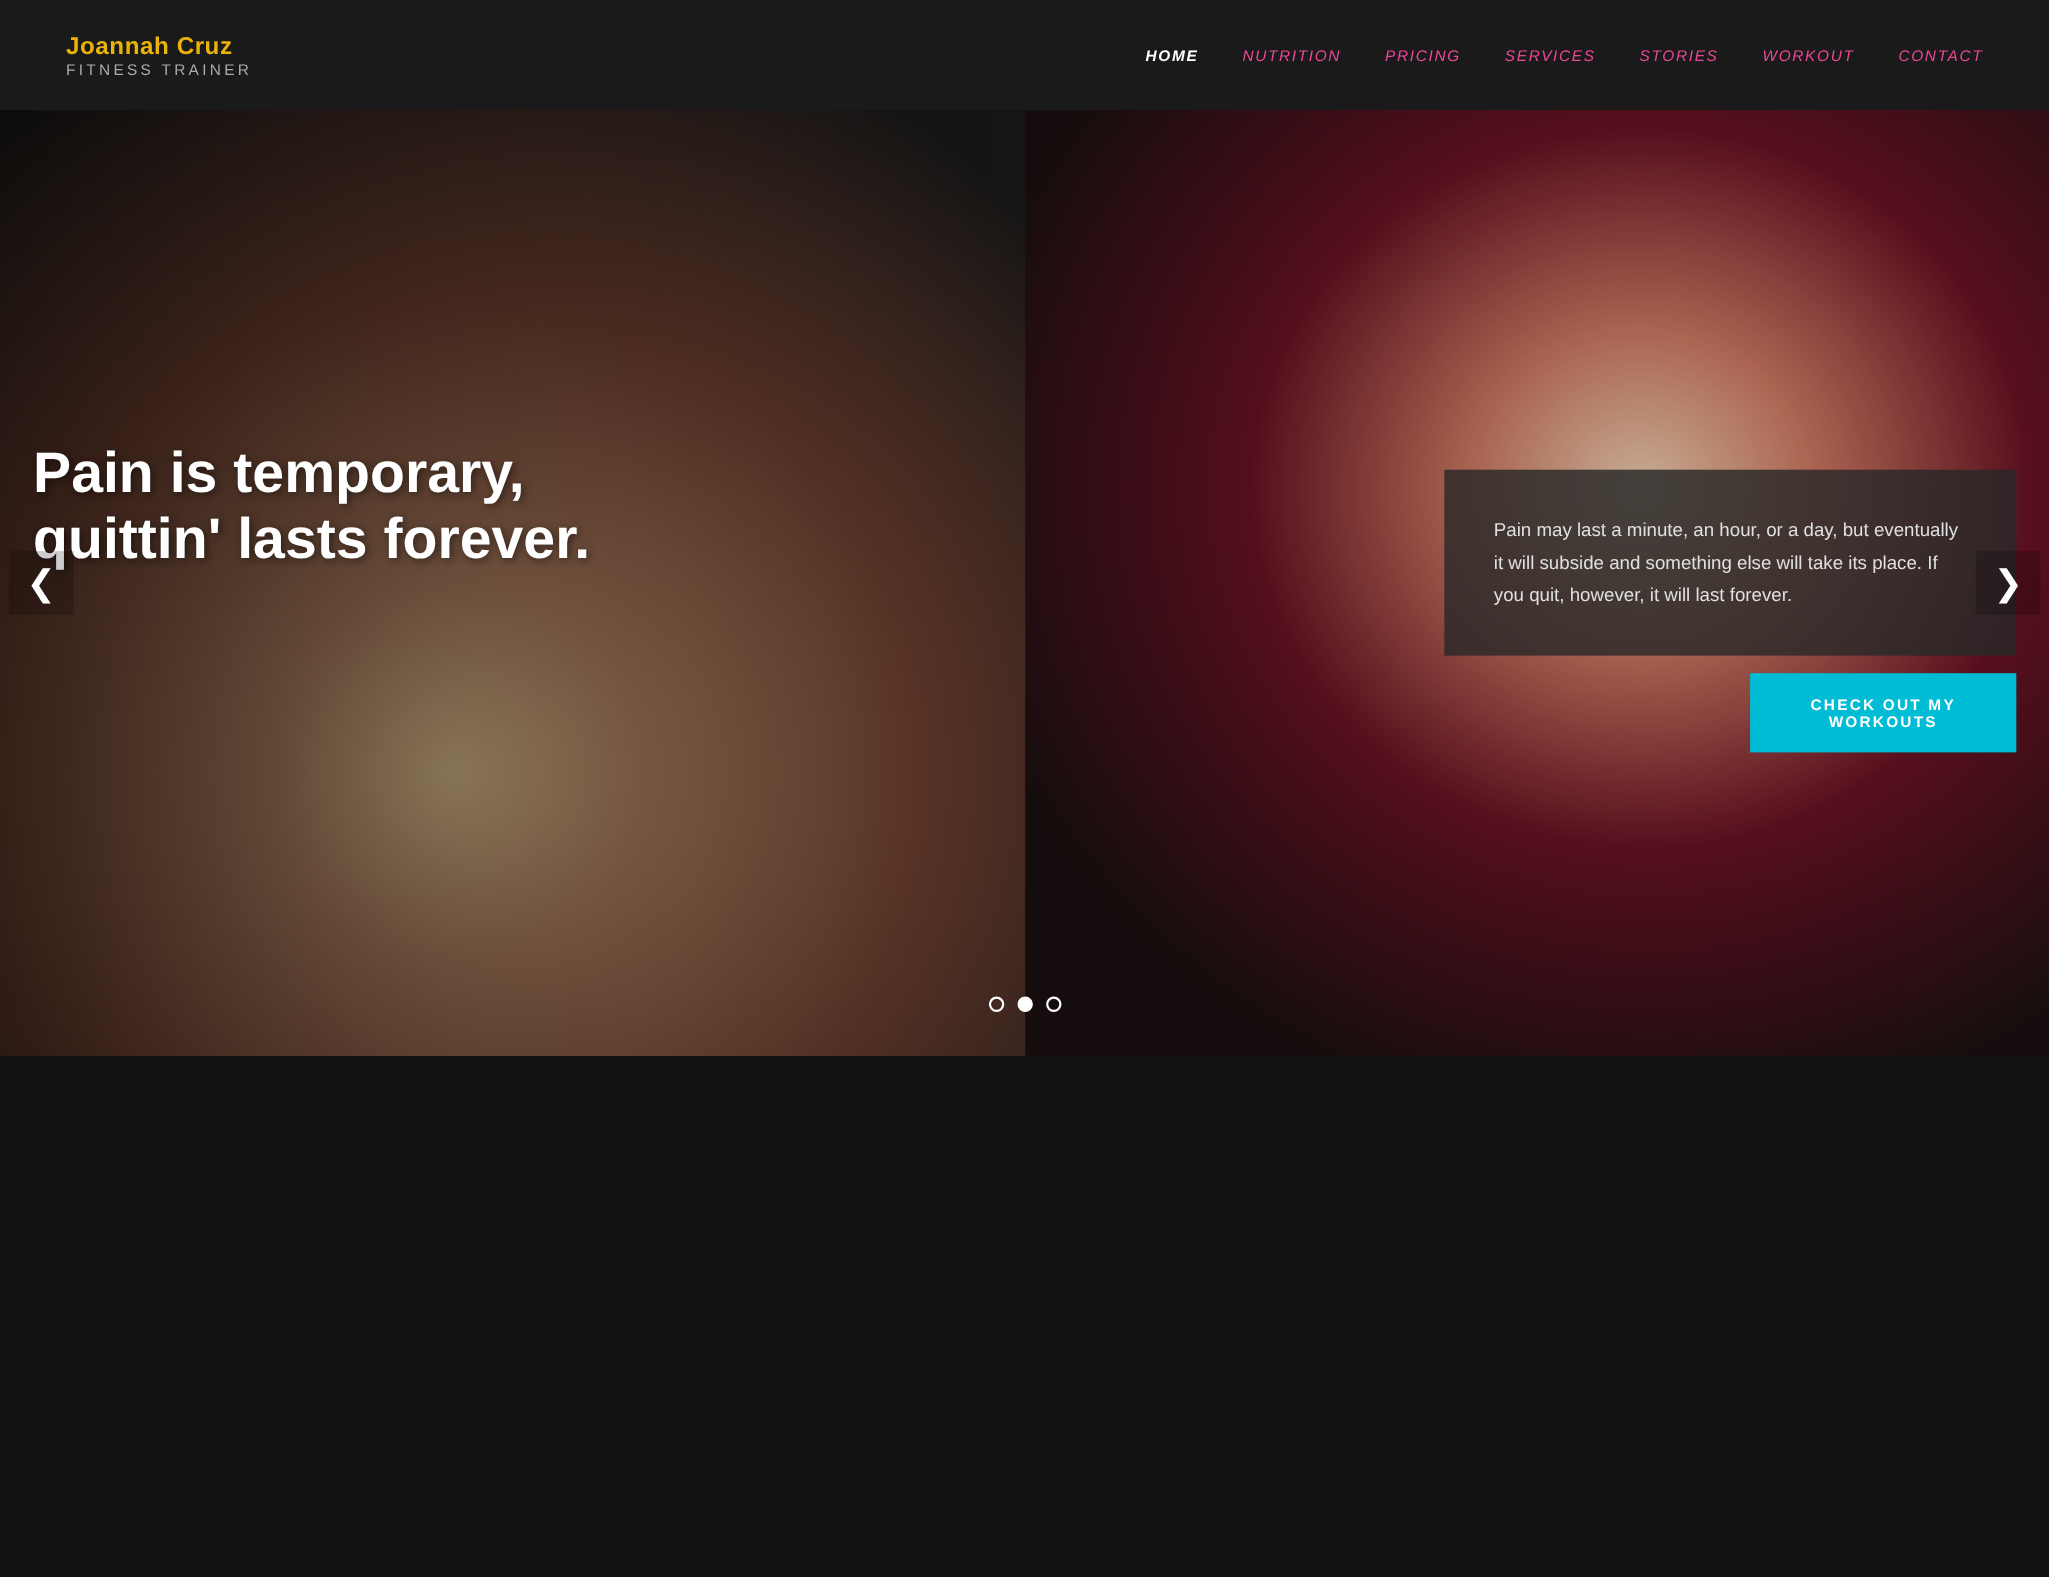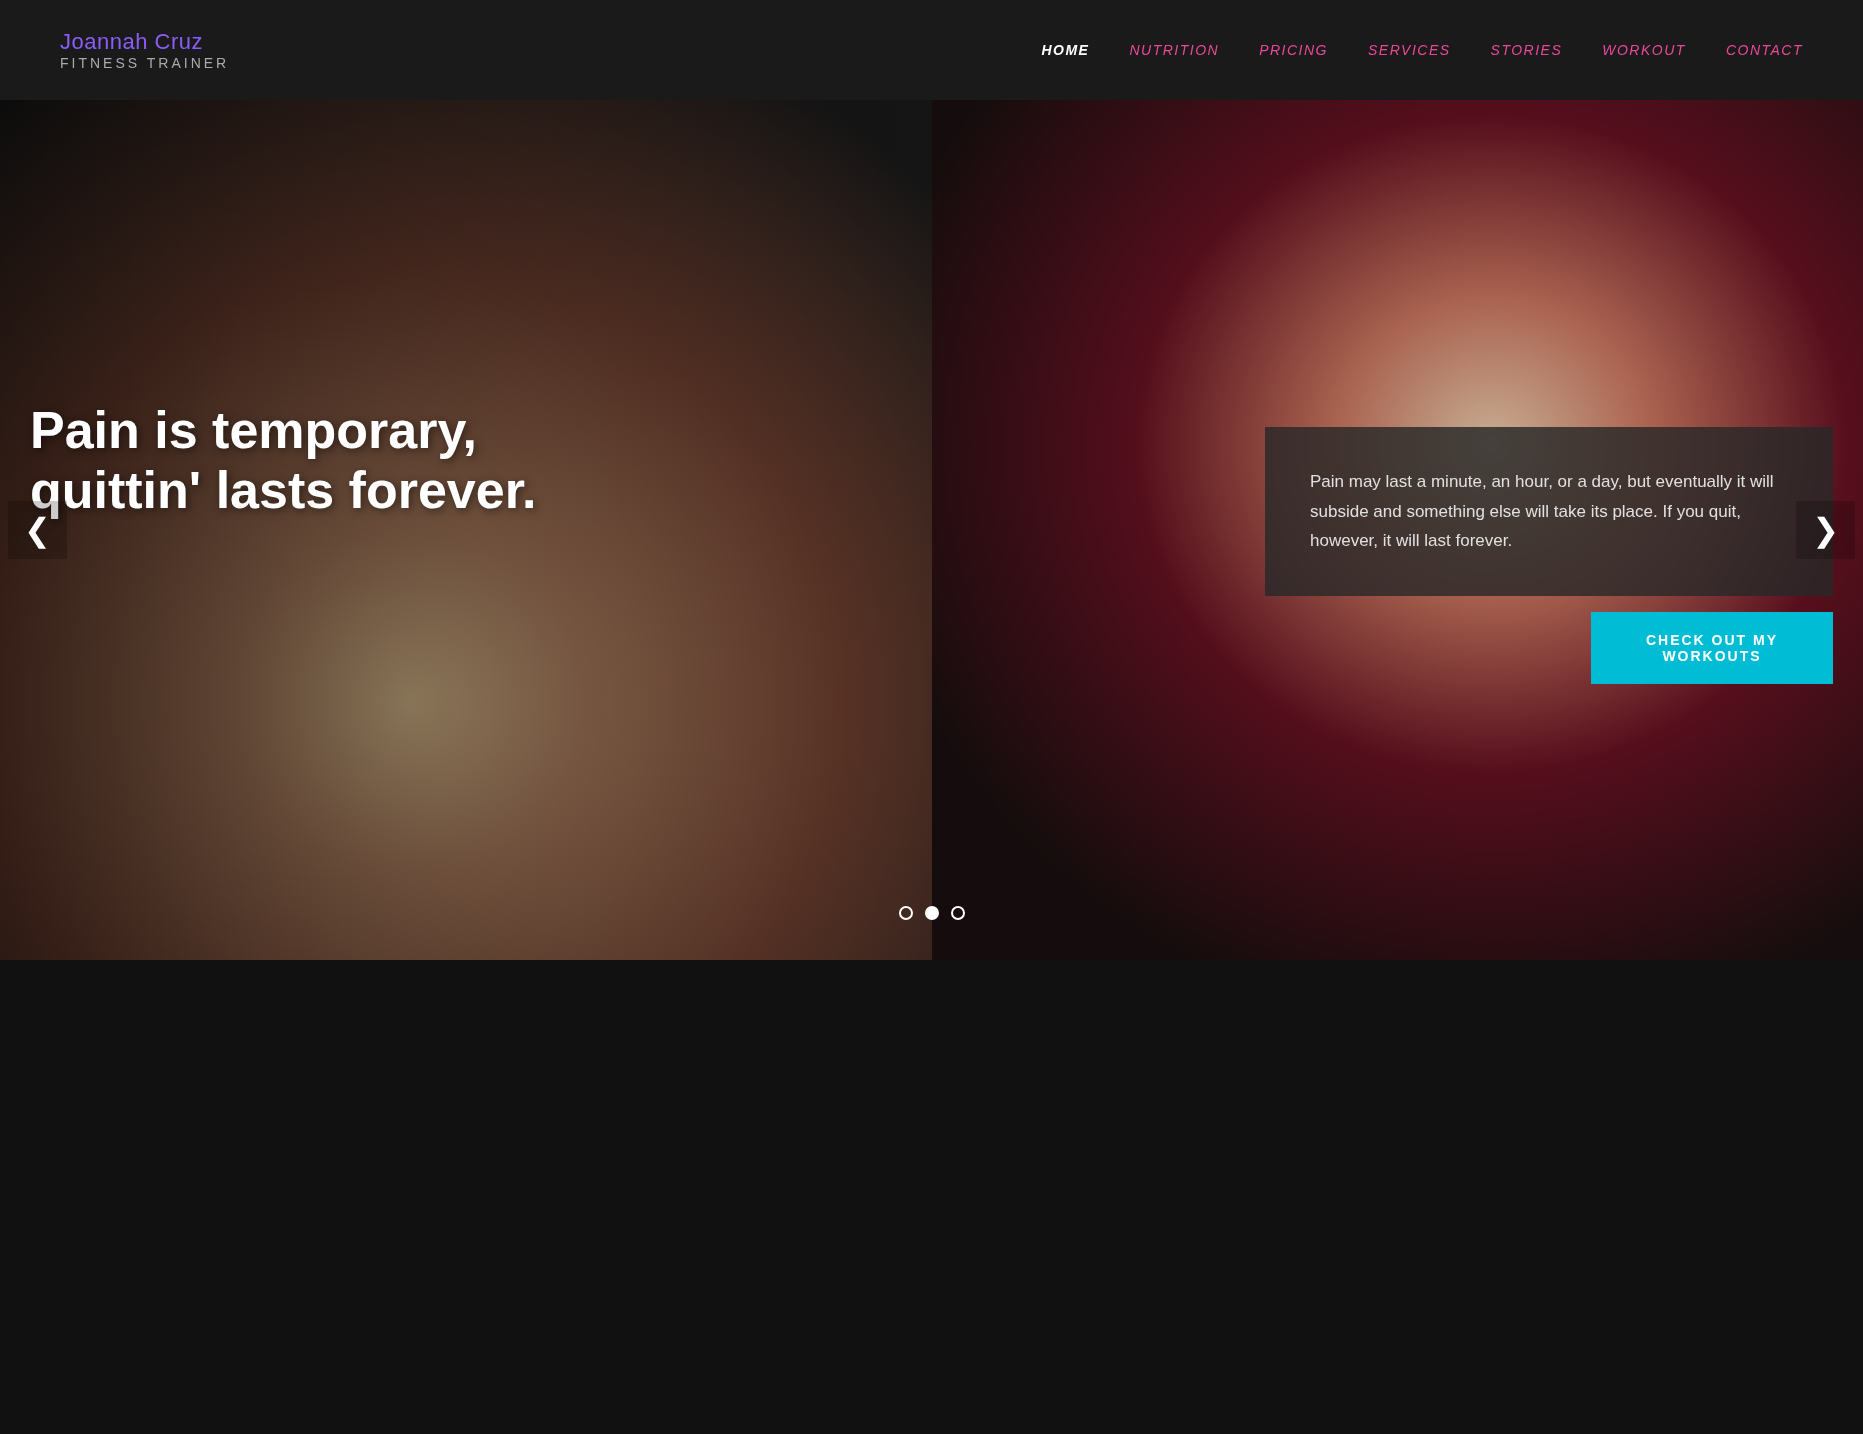--- a/index.html
+++ b/index.html
@@ -25,23 +25,23 @@
       position: relative;
       z-index: 10;
     }
 
     .logo-area {
       display: flex;
       flex-direction: column;
     }
 
     .logo-name {
-      color: #8b5cf6;
+      color: #eab308;
       font-size: 22px;
-      font-weight: 400;
+      font-weight: 700;
       letter-spacing: 0.5px;
     }
 
     .logo-subtitle {
       color: #aaaaaa;
       font-size: 14px;
       letter-spacing: 3px;
       margin-top: 0;
     }
 
@@ -150,21 +150,21 @@
       font-weight: 700;
       line-height: 1.15;
       max-width: 580px;
       text-shadow: 2px 2px 8px rgba(0,0,0,0.5);
     }
 
     .hero-text-box {
       position: absolute;
       right: 30px;
       top: 38%;
-      width: 568px;
+      width: 520px;
       background: rgba(40, 40, 40, 0.82);
       padding: 40px 45px;
       color: #e0e0e0;
       font-size: 17px;
       line-height: 1.75;
     }
 
     .hero-cta-btn {
       position: absolute;
       right: 30px;

